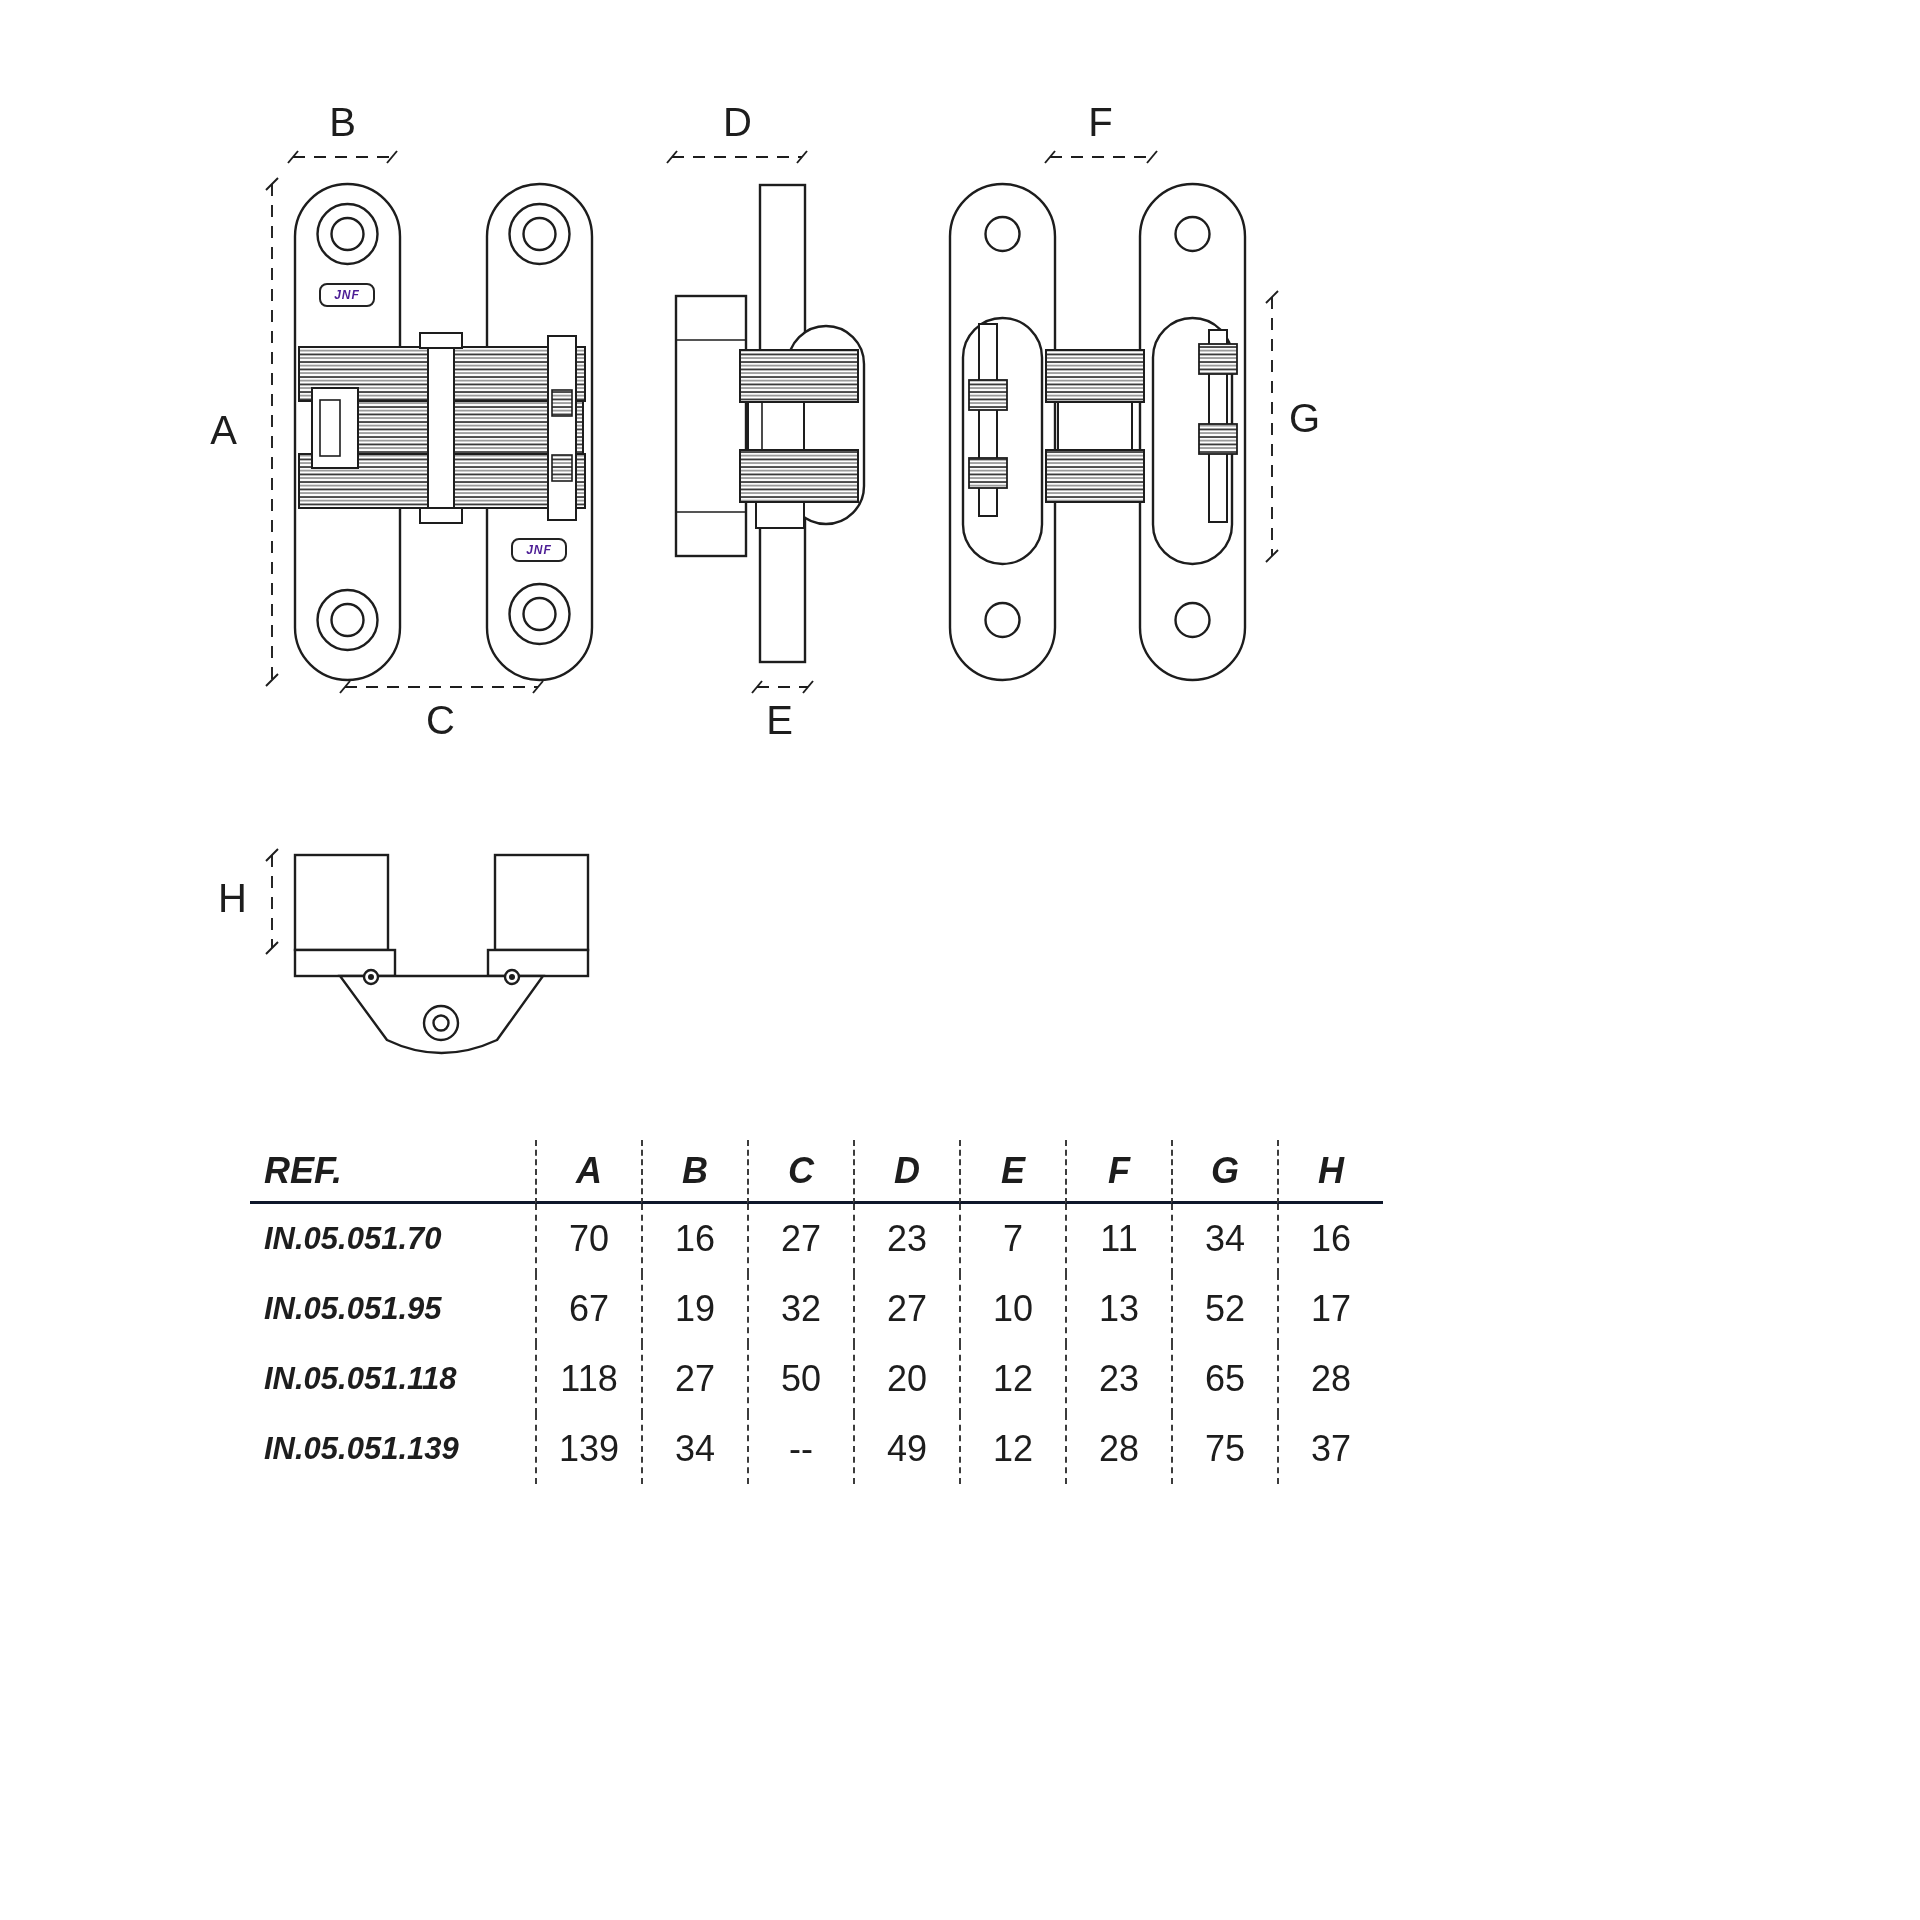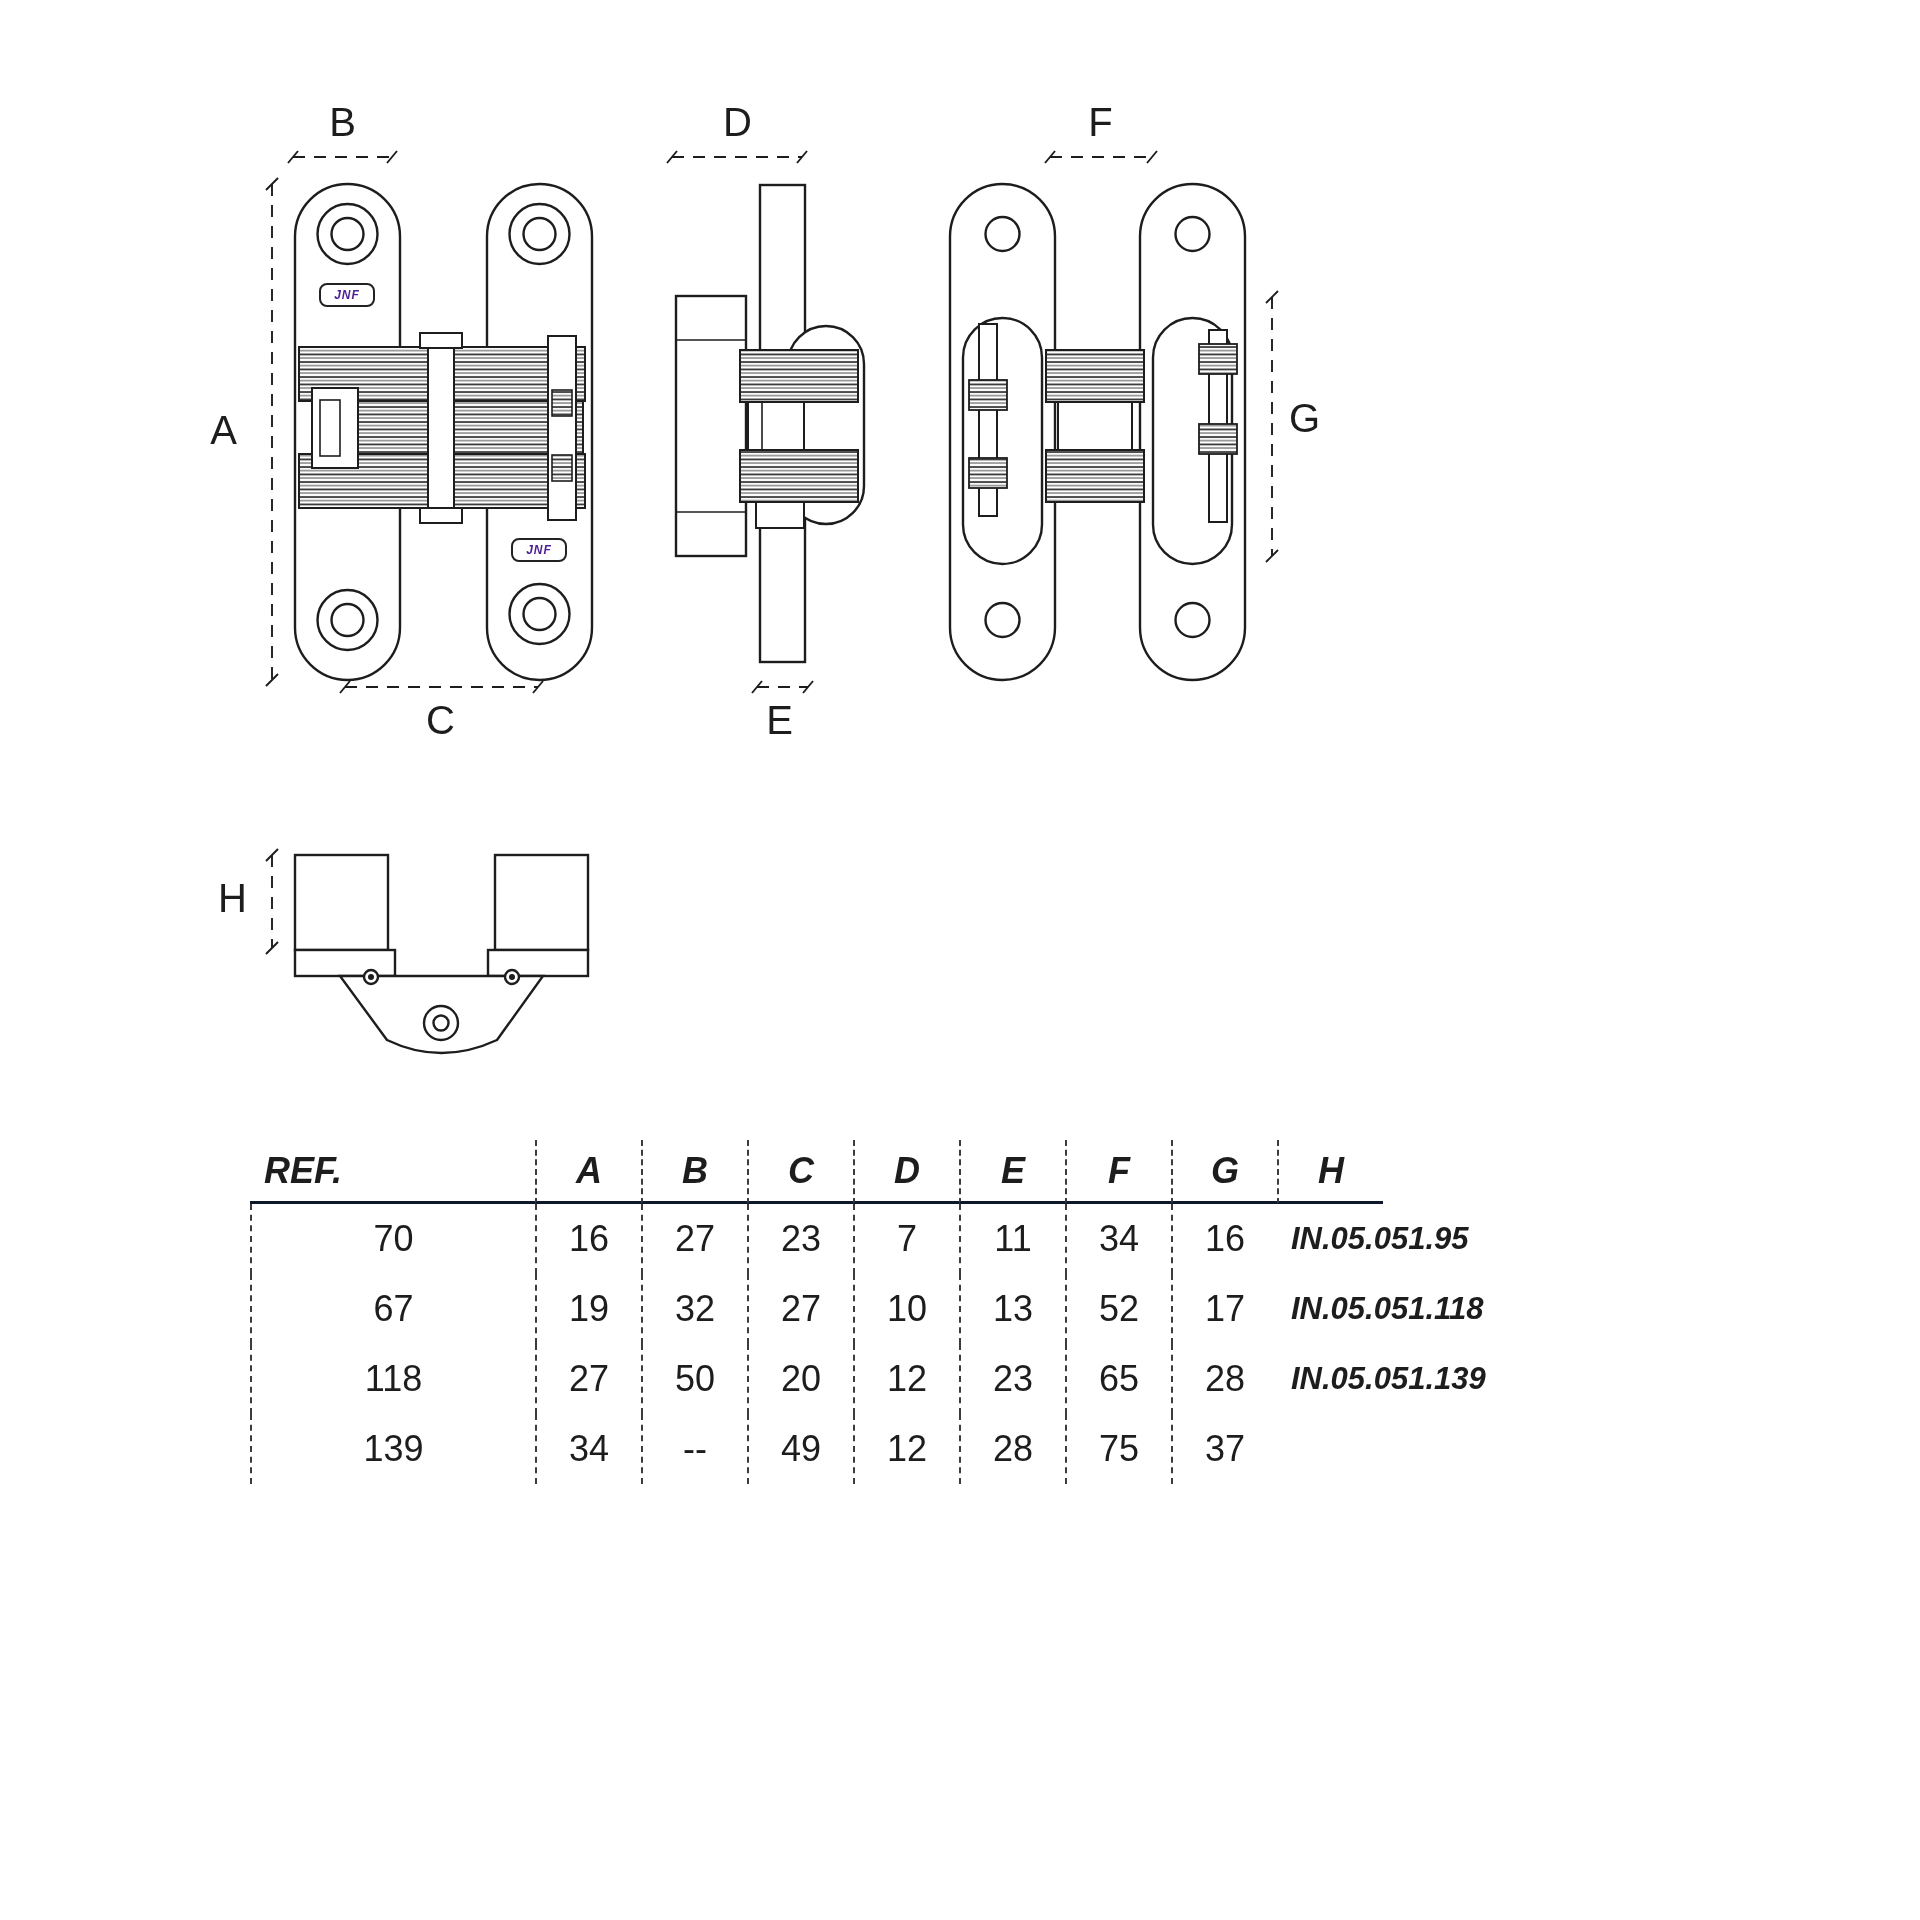--- a/index.html
+++ b/index.html
@@ -213,20 +213,21 @@
     <div class="hcell ref-h">REF.</div>
     <div class="hcell sep">A</div>
     <div class="hcell sep">B</div>
     <div class="hcell sep">C</div>
     <div class="hcell sep">D</div>
     <div class="hcell sep">E</div>
     <div class="hcell sep">F</div>
     <div class="hcell sep">G</div>
     <div class="hcell sep">H</div>
 
+    <div class="bcell ref-c">IN.05.051.70</div>
     <div class="bcell sep">70</div>
     <div class="bcell sep">16</div>
     <div class="bcell sep">27</div>
     <div class="bcell sep">23</div>
     <div class="bcell sep">7</div>
     <div class="bcell sep">11</div>
     <div class="bcell sep">34</div>
     <div class="bcell sep">16</div>
 
     <div class="bcell ref-c">IN.05.051.95</div>

